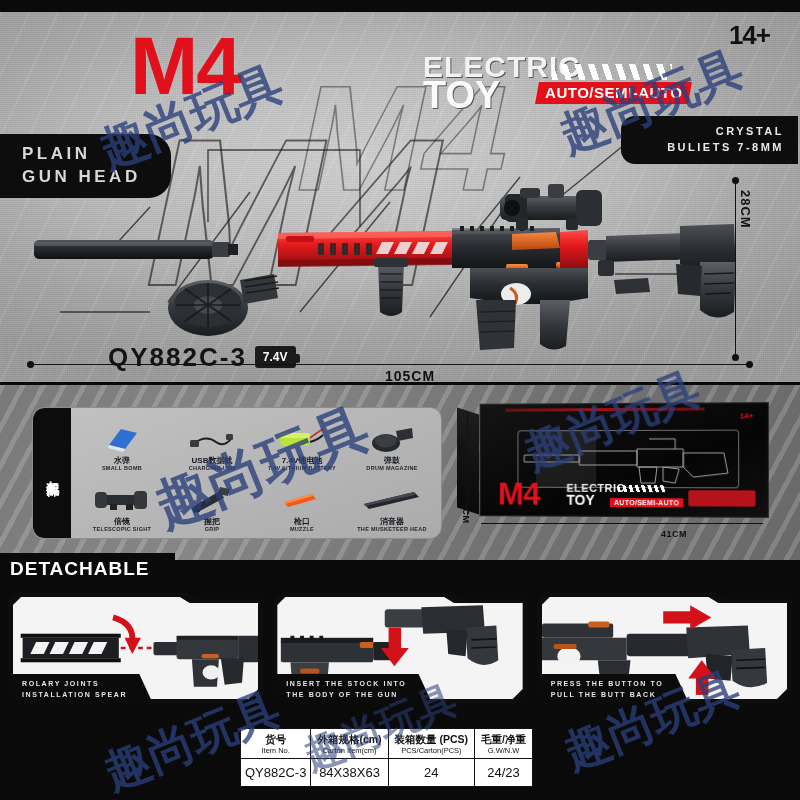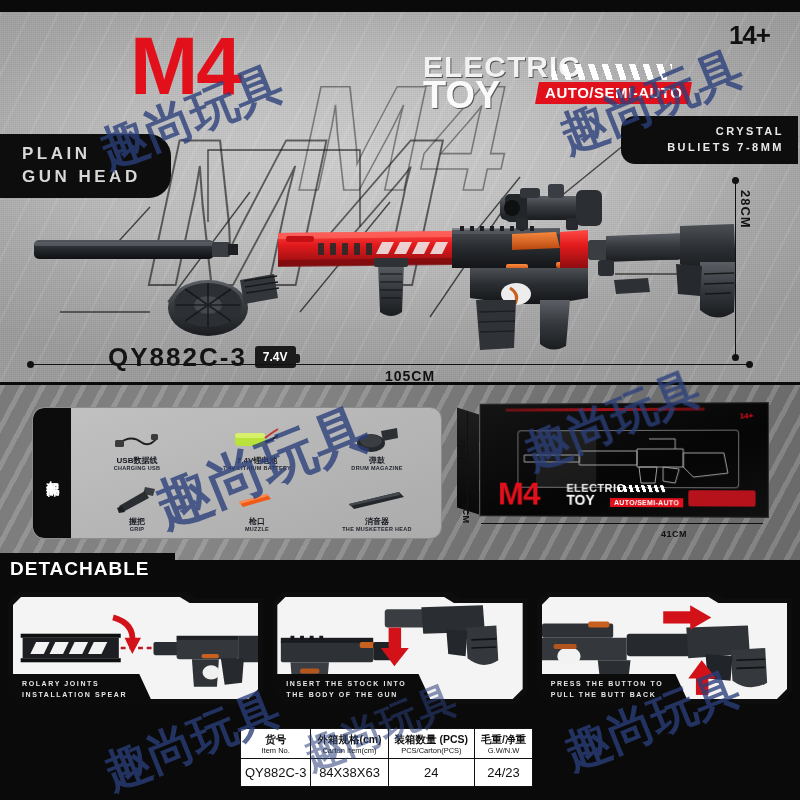--- a/index.html
+++ b/index.html
@@ -421,20 +421,30 @@
     <div class="mid-tread"></div>
 
     <div class="acc-panel">
       <div class="acc-side">
         <span>包装配件</span>
       </div>
       <div class="acc-grid">
         <div class="acc-row">
           <div class="acc-item">
             <div class="acc-pic">
+              <svg width="34" height="28" viewBox="0 0 34 28">
+                  <polygon points="4,20 16,4 32,8 20,24" fill="#2f6fd0"></polygon>
+                  <polygon points="4,20 20,24 18,27 3,23" fill="#dfe6ef"></polygon>
+                </svg>
+            </div>
+            <div class="acc-cn">水弹</div>
+            <div class="acc-en">SMALL BOMB</div>
+          </div>
+          <div class="acc-item">
+            <div class="acc-pic">
               <svg width="44" height="26" viewBox="0 0 44 26">
                   <path d="M3 18 Q16 8 26 16 Q34 22 42 12" stroke="#1f1f1f" stroke-width="2" fill="none"></path>
                   <rect x="0" y="14" width="9" height="7" rx="1.5" fill="#3b3b3b"></rect>
                   <rect x="36" y="8" width="7" height="6" rx="1.5" fill="#3b3b3b"></rect>
                 </svg>
             </div>
             <div class="acc-cn">USB数据线</div>
             <div class="acc-en">CHARGING USB</div>
           </div>
           <div class="acc-item">
@@ -455,20 +465,33 @@
                   <ellipse cx="16" cy="18" rx="14" ry="9" fill="#25282c"></ellipse>
                   <ellipse cx="16" cy="16" rx="11" ry="6.5" fill="#3a3e43"></ellipse>
                   <path d="M26 6 L42 3 L43 13 L28 16 Z" fill="#2c2f33"></path>
                 </svg>
             </div>
             <div class="acc-cn">弹鼓</div>
             <div class="acc-en">DRUM MAGAZINE</div>
           </div>
         </div>
         <div class="acc-row">
+          <div class="acc-item">
+            <div class="acc-pic">
+              <svg width="56" height="24" viewBox="0 0 56 24">
+                  <rect x="6" y="7" width="40" height="10" rx="3" fill="#2a2d31"></rect>
+                  <rect x="1" y="4" width="12" height="16" rx="4" fill="#34383d"></rect>
+                  <rect x="40" y="3" width="13" height="18" rx="4" fill="#34383d"></rect>
+                  <rect x="16" y="16" width="7" height="6" fill="#222"></rect>
+                  <rect x="32" y="16" width="7" height="6" fill="#222"></rect>
+                </svg>
+            </div>
+            <div class="acc-cn">倍镜</div>
+            <div class="acc-en">TELESCOPIC SIGHT</div>
+          </div>
           <div class="acc-item">
             <div class="acc-pic">
               <svg width="44" height="28" viewBox="0 0 44 28">
                   <path d="M30 1 L40 3 L38 10 L28 8 Z" fill="#3a3e43"></path>
                   <path d="M4 20 L30 5 L34 12 L8 26 Z" fill="#2a2d31"></path>
                   <path d="M2 22 L7 20 L10 26 L4 27 Z" fill="#1c1e21"></path>
                 </svg>
             </div>
             <div class="acc-cn">握把</div>
             <div class="acc-en">GRIP</div>

